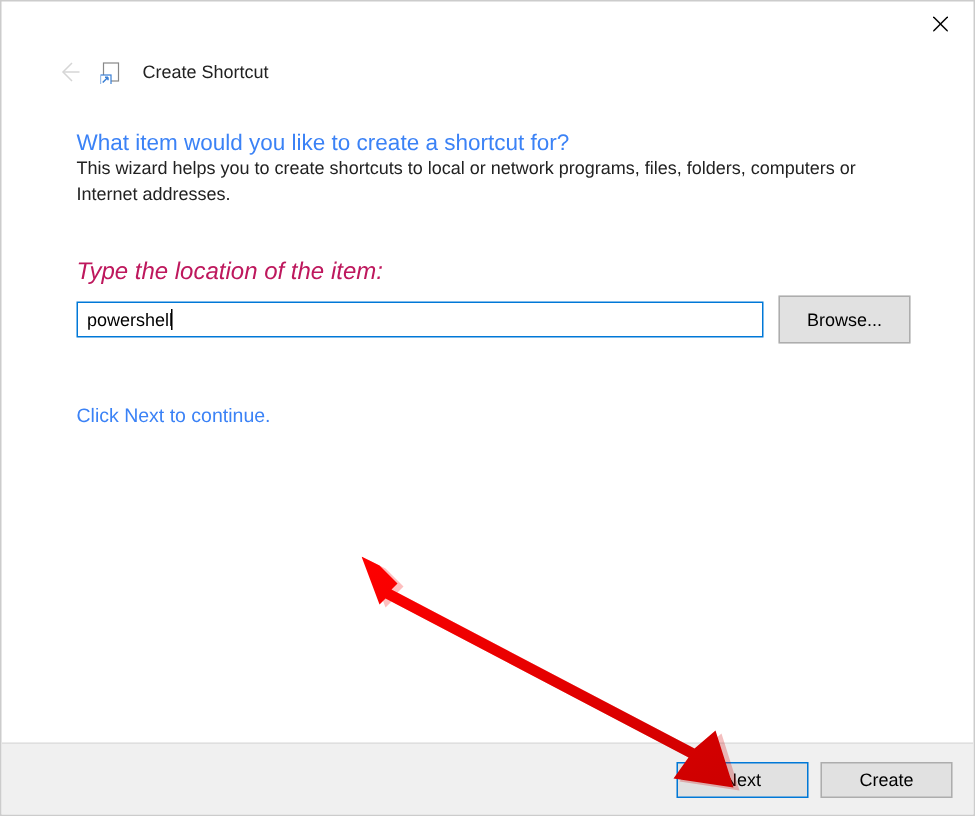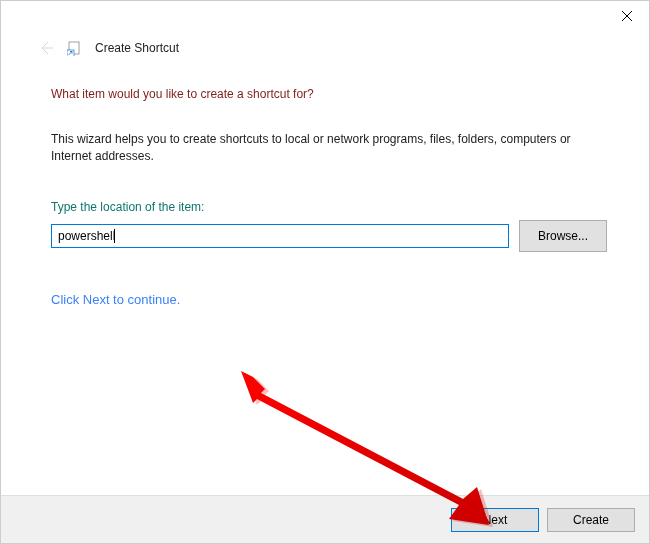--- a/index.html
+++ b/index.html
@@ -52,35 +52,35 @@
       position: relative;
     }
     .heading-text {
       font-size: 12px;
       color: #222;
     }
     .content {
       padding: 30px 42px 0 50px;
     }
     .title {
-      font-size: 12px;
-      color: #7f1d1d;
+      font-size: 15px;
+      color: #3b82f6;
       font-weight: 400;
-      margin-bottom: 30px;
     }
     .description {
       font-size: 12px;
       color: #222;
       line-height: 1.45;
       margin-bottom: 34px;
     }
     .input-label {
-      font-size: 12px;
-      color: #0f766e;
+      font-size: 16px;
+      color: #be185d;
       margin-bottom: 6px;
+      font-style: italic;
     }
     .input-row {
       display: flex;
       gap: 10px;
       align-items: center;
       margin-bottom: 40px;
     }
     .location-input {
       flex: 1;
       height: 24px;

